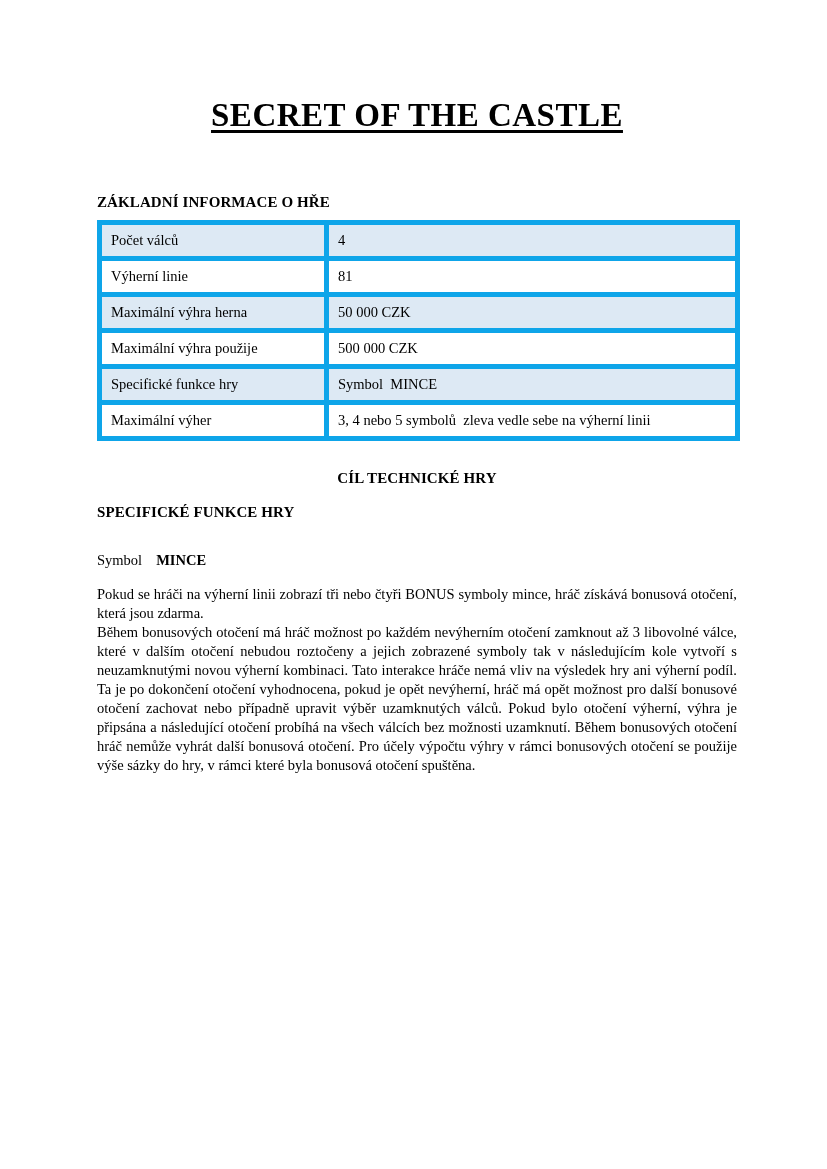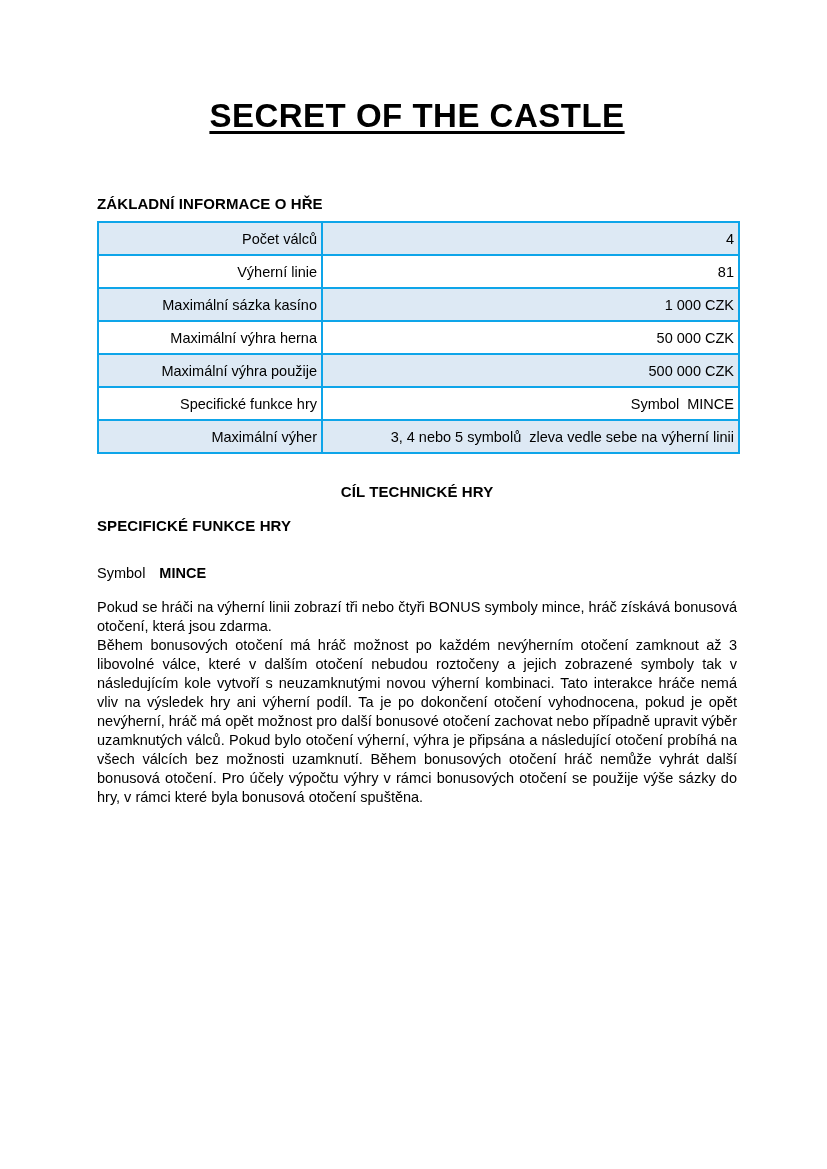--- a/index.html
+++ b/index.html
@@ -6,21 +6,21 @@
     margin: 0;
     padding: 0;
     background: #ffffff;
   }
   .page {
     position: relative;
     width: 827px;
     height: 1169px;
     background: #ffffff;
     color: #000000;
-    font-family: Liberation Sans, sans-serif;
+    font-family: Liberation Serif, serif;
     box-sizing: border-box;
     padding: 97px 90px 0 97px;
     overflow: hidden;
   }
   .doc-title {
     margin: 0 0 60px 0;
     text-align: center;
     font-size: 33px;
     font-weight: bold;
     letter-spacing: 0.5px;
@@ -34,27 +34,26 @@
     font-weight: bold;
     letter-spacing: 0.1px;
   }
   .heading-basic-info { margin-bottom: 9px; }
   .info-table {
     border-collapse: collapse;
     width: 643px;
     table-layout: fixed;
   }
   .info-table td {
-    border: 2px solid #0ea5e9;
+    border: 5px solid #0ea5e9;
     height: 31px;
     font-size: 14.5px;
     padding: 0 4px 0 9px;
     vertical-align: middle;
     white-space: pre-wrap;
-    text-align: right;
   }
   .info-table td.label-cell { width: 209px; }
   .info-table tr:nth-child(odd) { background: var(--row-alt, #dde9f4); }
   .heading-goal { margin-top: 29px; text-align: center; }
   .body-text {
     margin: 0;
     font-size: 14.5px;
     line-height: 19px;
     text-align: justify;
   }
@@ -84,24 +83,20 @@
     <tbody>
       <tr>
         <td class="label-cell">Počet válců</td>
         <td>4</td>
       </tr>
       <tr>
         <td class="label-cell">Výherní linie</td>
         <td>81</td>
       </tr>
       <tr>
-        <td class="label-cell">Maximální sázka kasíno</td>
-        <td>1 000 CZK</td>
-      </tr>
-      <tr>
         <td class="label-cell">Maximální výhra herna</td>
         <td>50 000 CZK</td>
       </tr>
       <tr>
         <td class="label-cell">Maximální výhra použije</td>
         <td>500 000 CZK</td>
       </tr>
       <tr>
         <td class="label-cell">Specifické funkce hry</td>
         <td>Symbol  MINCE</td>

